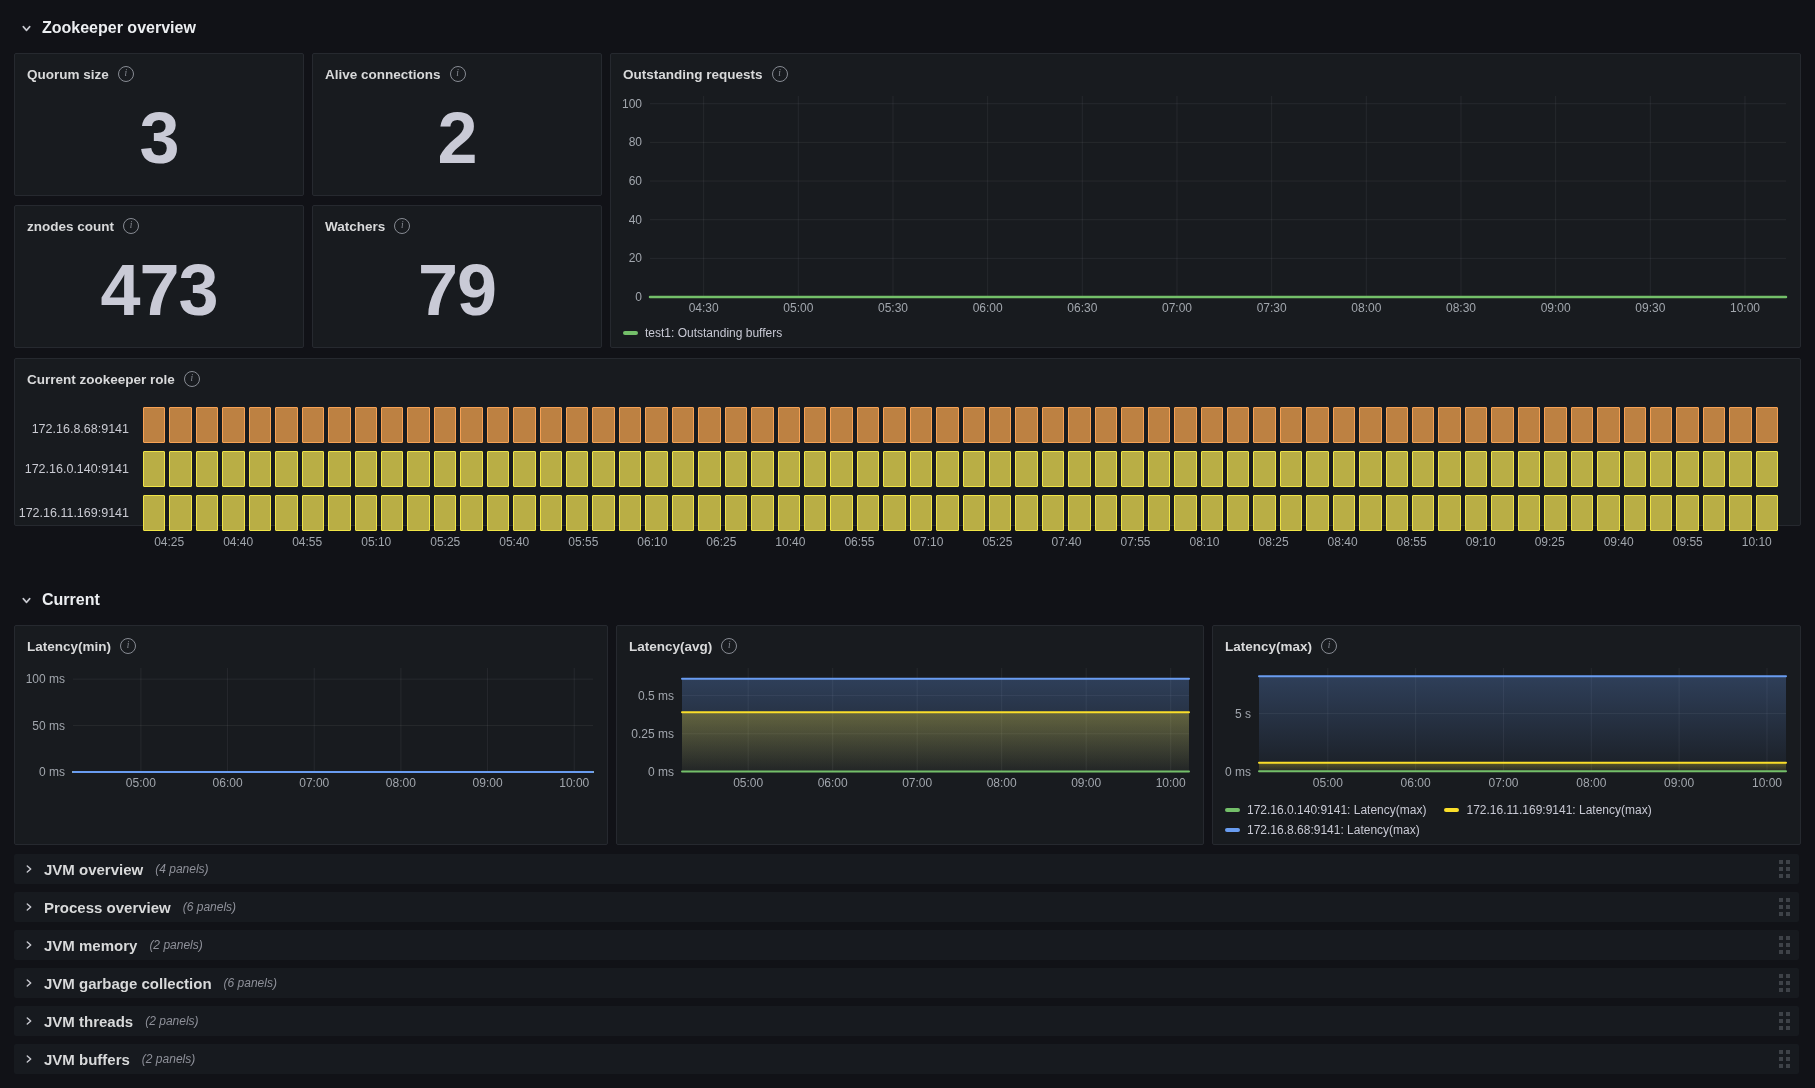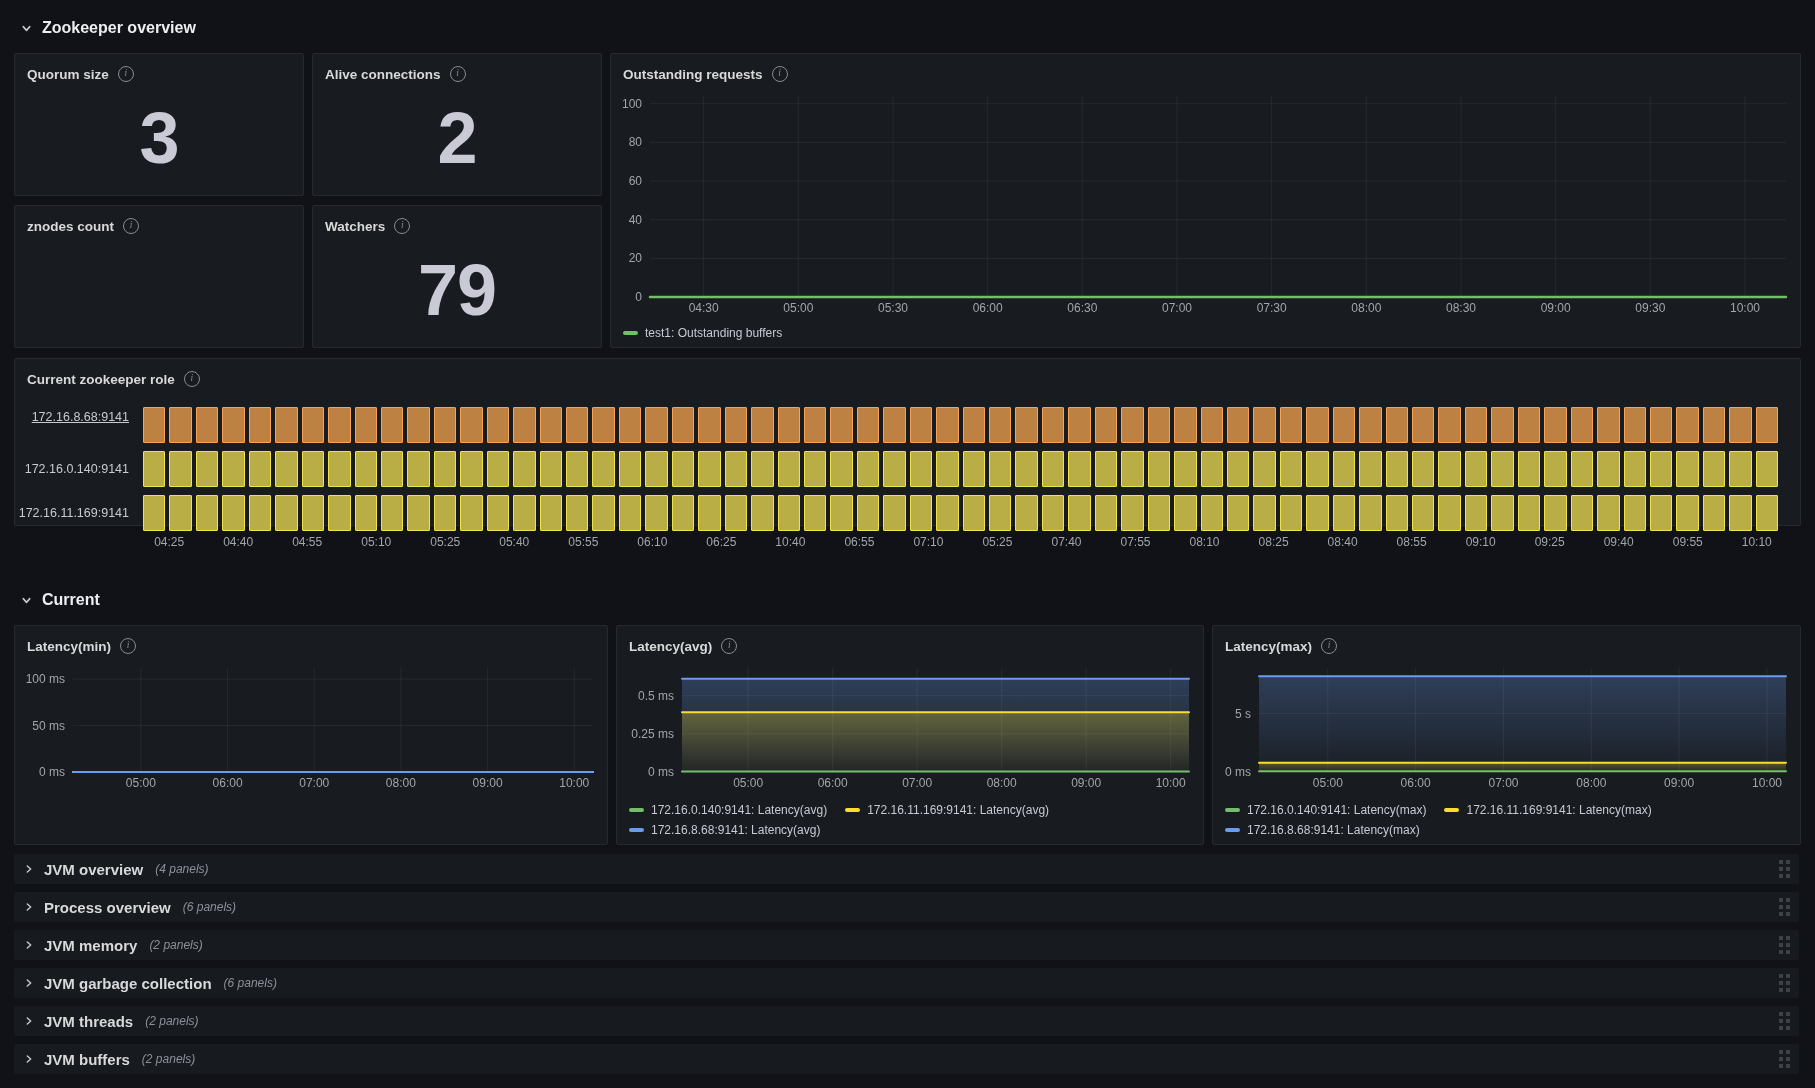--- a/index.html
+++ b/index.html
@@ -77,20 +77,21 @@
       <span class="info-icon">i</span>
     </div>
     <div class="stat-value">2</div>
   </div>
 
   <div class="panel" style="left:14px; top:205px; width:290px; height:143px;">
     <div class="panel-header">
       <span class="panel-title">znodes count</span>
       <span class="info-icon">i</span>
     </div>
+    <div class="stat-value">473</div>
   </div>
 
   <div class="panel" style="left:312px; top:205px; width:290px; height:143px;">
     <div class="panel-header">
       <span class="panel-title">Watchers</span>
       <span class="info-icon">i</span>
     </div>
     <div class="stat-value">79</div>
   </div>
 
@@ -146,21 +147,21 @@
         </span>
       </div>
   </div>
 
   <div class="panel" style="left:14px; top:358px; width:1787px; height:168px;">
     <div class="panel-header">
       <span class="panel-title">Current zookeeper role</span>
       <span class="info-icon">i</span>
     </div>
     <div id="role-labels">
-        <div class="role-label" style="top: 40px; text-decoration: underline;">172.16.8.68:9141</div>
+        <div class="role-label" style="top: 52px;">172.16.8.68:9141</div>
         <div class="role-label" style="top: 92px;">172.16.0.140:9141</div>
         <div class="role-label" style="top: 136px;">172.16.11.169:9141</div>
       </div>
     <div class="role-plot" id="role-plot">
         <div class="role-row" style="top: 0px;">
           <div class="role-block" style="background: rgb(189, 129, 66); border: 1.5px solid rgb(247, 162, 84);"></div>
           <div class="role-block" style="background: rgb(189, 129, 66); border: 1.5px solid rgb(247, 162, 84);"></div>
           <div class="role-block" style="background: rgb(189, 129, 66); border: 1.5px solid rgb(247, 162, 84);"></div>
           <div class="role-block" style="background: rgb(189, 129, 66); border: 1.5px solid rgb(247, 162, 84);"></div>
           <div class="role-block" style="background: rgb(189, 129, 66); border: 1.5px solid rgb(247, 162, 84);"></div>
@@ -452,34 +453,20 @@
           <line x1="465.1916666666667" x2="465.1916666666667" y1="8" y2="112" stroke="rgba(204,204,220,0.08)" stroke-width="1"></line>
           <text x="465.1916666666667" y="127" text-anchor="middle" font-size="12" fill="#a1a6ad">09:00</text>
           <line x1="549.6916666666666" x2="549.6916666666666" y1="8" y2="112" stroke="rgba(204,204,220,0.08)" stroke-width="1"></line>
           <text x="549.6916666666666" y="127" text-anchor="middle" font-size="12" fill="#a1a6ad">10:00</text>
           <rect x="61" y="18.705882352941188" width="507" height="93.29411764705881" fill="url(#g3_0)"></rect>
           <rect x="61" y="52.352941176470594" width="507" height="59.647058823529406" fill="url(#g3_1)"></rect>
           <line x1="61" x2="568" y1="111.38823529411765" y2="111.38823529411765" stroke="#73bf69" stroke-width="2" stroke-linecap="round"></line>
           <line x1="61" x2="568" y1="52.352941176470594" y2="52.352941176470594" stroke="#fade2a" stroke-width="2" stroke-linecap="round"></line>
           <line x1="61" x2="568" y1="18.705882352941188" y2="18.705882352941188" stroke="#699cf0" stroke-width="2" stroke-linecap="round"></line>
         </svg></div>
-    <div class="chart-legend" style="bottom:7px;">
-        <span class="legend-item">
-          <span class="legend-swatch" style="background: rgb(115, 191, 105);"></span>
-          <span>172.16.0.140:9141: Latency(avg)</span>
-        </span>
-        <span class="legend-item">
-          <span class="legend-swatch" style="background: rgb(250, 222, 42);"></span>
-          <span>172.16.11.169:9141: Latency(avg)</span>
-        </span>
-        <span class="legend-item">
-          <span class="legend-swatch" style="background: rgb(105, 156, 240);"></span>
-          <span>172.16.8.68:9141: Latency(avg)</span>
-        </span>
-      </div>
   </div>
 
   <div class="panel" style="left:1212px; top:625px; width:589px; height:220px;">
     <div class="panel-header">
       <span class="panel-title">Latency(max)</span>
       <span class="info-icon">i</span>
     </div>
     <div class="chart-area" style="top:34px; bottom:52px;"><svg width="577" height="132">
           <defs>
             <linearGradient id="g4_0" gradientUnits="userSpaceOnUse" x1="0" y1="16.17977528089888" x2="0" y2="112">

